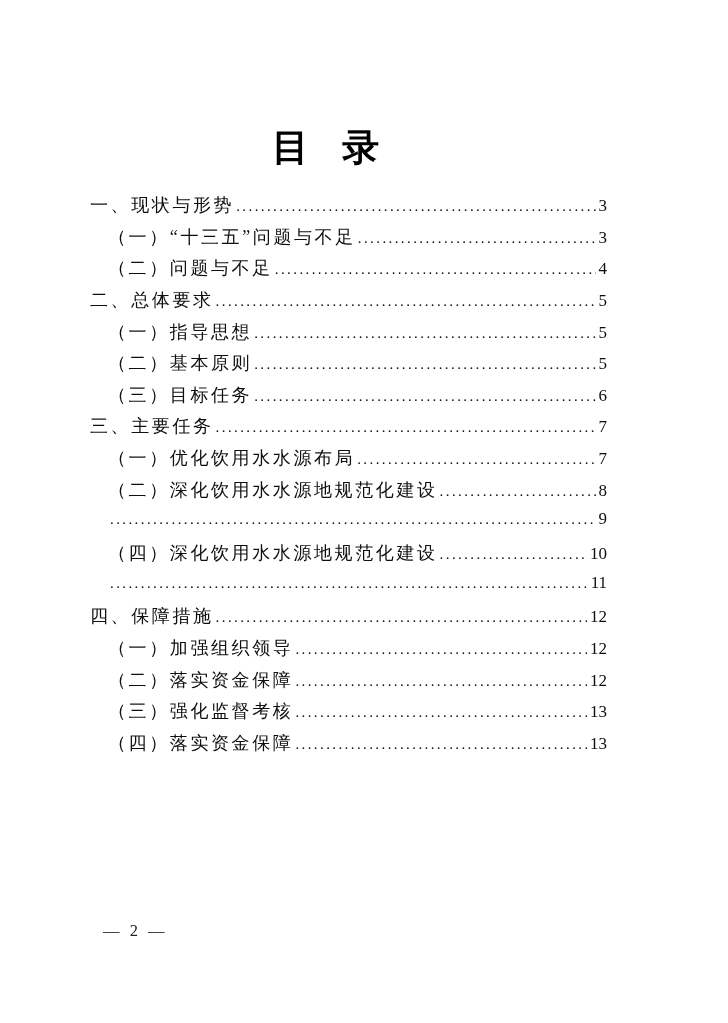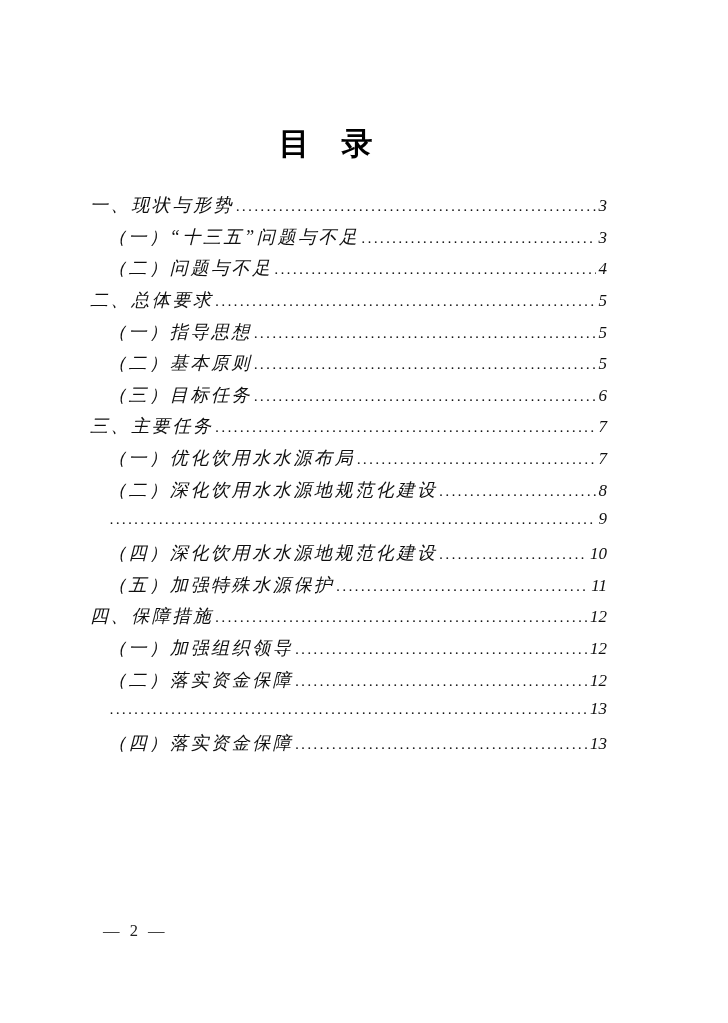--- a/index.html
+++ b/index.html
@@ -12,31 +12,30 @@
   .page {
     position:relative;
     width:728px; height:1023px;
     background:#ffffff;
     overflow:hidden;
   }
   .doc-title {
     position:absolute;
     top:123px; left:30px; width:600px;
     text-align:center;
-    font-size:31px;
+    font-size:37px;
     font-weight:700;
     letter-spacing:9px;
     word-spacing:6px;
     color:#000;
   }
   .toc {
     position:absolute;
     left:90px; top:193px;
     width:517px;
-    font-style:italic;
   }
   .toc-row {
     display:flex;
     align-items:baseline;
     height:31.65px;
     font-size:18px;
     letter-spacing:2.6px;
     white-space:nowrap;
   }
   .toc-row.level-2 { padding-left:18px; }
@@ -142,21 +141,20 @@
       <span class="toc-page">9</span>
     </div>
 
     <div class="toc-row level-2">
       <span class="toc-label">（四）深化饮用水水源地规范化建设</span>
       <span class="toc-dots"></span>
       <span class="toc-page">10</span>
     </div>
 
     <div class="toc-row level-2">
-      <span class="toc-label">（五）加强特殊水源保护</span>
       <span class="toc-dots"></span>
       <span class="toc-page">11</span>
     </div>
 
     <div class="toc-row level-1">
       <span class="toc-label">四、保障措施</span>
       <span class="toc-dots"></span>
       <span class="toc-page">12</span>
     </div>
 
@@ -166,20 +164,21 @@
       <span class="toc-page">12</span>
     </div>
 
     <div class="toc-row level-2">
       <span class="toc-label">（二）落实资金保障</span>
       <span class="toc-dots"></span>
       <span class="toc-page">12</span>
     </div>
 
     <div class="toc-row level-2">
+      <span class="toc-label">（三）强化监督考核</span>
       <span class="toc-dots"></span>
       <span class="toc-page">13</span>
     </div>
 
     <div class="toc-row level-2">
       <span class="toc-label">（四）落实资金保障</span>
       <span class="toc-dots"></span>
       <span class="toc-page">13</span>
     </div>
 

